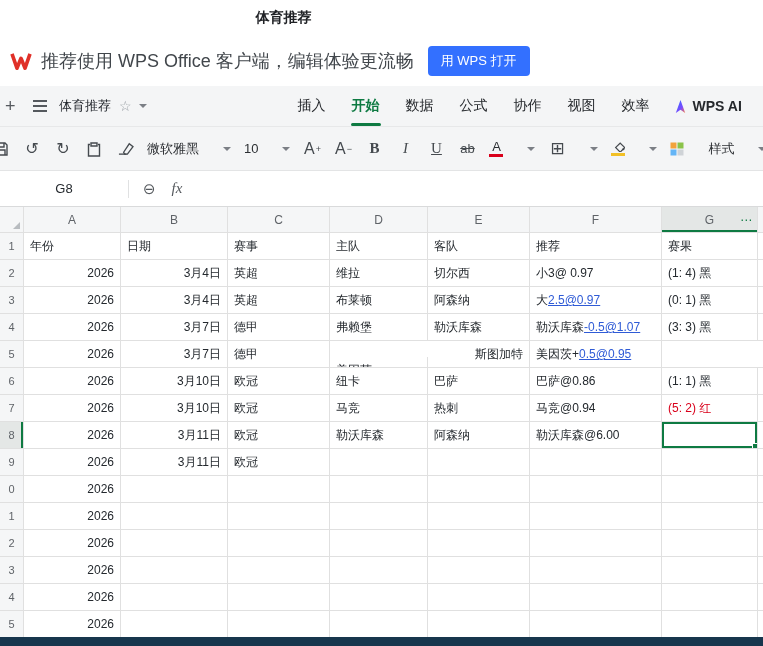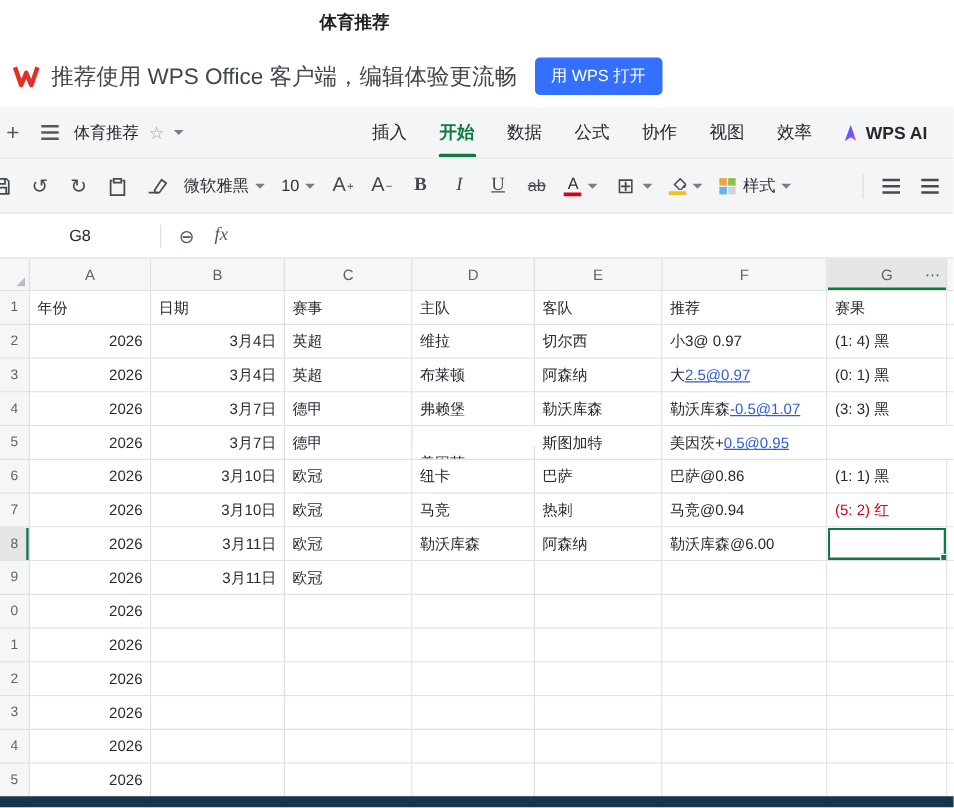--- a/index.html
+++ b/index.html
@@ -28,21 +28,21 @@
   .tab { display:flex; align-items:center; padding:0 13px; font-size:14px; color:#25282c; position:relative; cursor:pointer; }
   .tab.active { color:var(--green); font-weight:700; }
   .tab.active::after { content:""; position:absolute; left:12px; right:12px; bottom:0; height:3px; background:var(--green); border-radius:2px; }
   .wps-ai { display:flex; align-items:center; margin-left:10px; font-size:14px; font-weight:600; color:#25282c; }
   .wps-ai svg { margin-right:5px; }
 
   
   #toolbar { top:126px; height:44px; background:#f4f5f6; border-top:1px solid #e7e8e9; display:flex; align-items:center; padding:0 10px; gap:13px; }
   .ticon { font-size:16px; color:#454a4f; display:flex; align-items:center; justify-content:center; min-width:18px; height:28px; cursor:pointer; }
   .clip-left { margin-left:-18px; }
-  .dd { display:flex; align-items:center; gap:5px; font-size:13px; color:#2c2f33; cursor:pointer;justify-content:space-between; }
+  .dd { display:flex; align-items:center; gap:24px; font-size:13px; color:#2c2f33; cursor:pointer;justify-content:space-between; }
   .dd .lbl { white-space:nowrap; }
   .serif { font-family:"Liberation Serif","DejaVu Serif",serif; }
   .b { font-weight:bold; font-size:15px; }
   .i { font-style:italic; font-size:15px; }
   .u { text-decoration:underline; font-size:15px; }
   .ab { font-size:13px; text-decoration:line-through; }
   .afs sup { font-size:9px; margin-left:1px; }
   .stack { display:flex; flex-direction:column; align-items:center; justify-content:center; line-height:1; cursor:pointer; }
   .fc-bar { width:14px; height:3px; background:var(--red); margin-top:1px; }
   .fill-bar { width:14px; height:3px; background:#f2c027; margin-top:1px; }
@@ -285,21 +285,21 @@
       <div class="gc dcell" style="width: 132px;"><span>勒沃库森</span><span class="link">-0.5@1.07</span></div>
       <div class="gc dcell" style="width: 96px;">(3: 3) 黑</div>
       <div class="gc dcell filler"></div>
     </div>
     <div class="grow">
       <div class="gc rowhead" style="width: 24px;">5</div>
       <div class="gc dcell ar" style="width: 97px;">2026</div>
       <div class="gc dcell ar" style="width: 107px;">3月7日</div>
       <div class="gc dcell" style="width: 102px;">德甲</div>
       <div class="gc dcell" style="width: 98px; margin-top: 16px;">美因茨</div>
-      <div class="gc dcell" style="width: 102px;">斯图加特</div>
+      <div class="gc dcell" style="width: 102px; text-align: right;">斯图加特</div>
       <div class="gc dcell" style="width: 132px;"><span>美因茨+</span><span class="link">0.5@0.95</span></div>
       <div class="gc dcell filler"></div>
     </div>
     <div class="grow">
       <div class="gc rowhead" style="width: 24px;">6</div>
       <div class="gc dcell ar" style="width: 97px;">2026</div>
       <div class="gc dcell ar" style="width: 107px;">3月10日</div>
       <div class="gc dcell" style="width: 102px;">欧冠</div>
       <div class="gc dcell" style="width: 98px;">纽卡</div>
       <div class="gc dcell" style="width: 102px;">巴萨</div>

